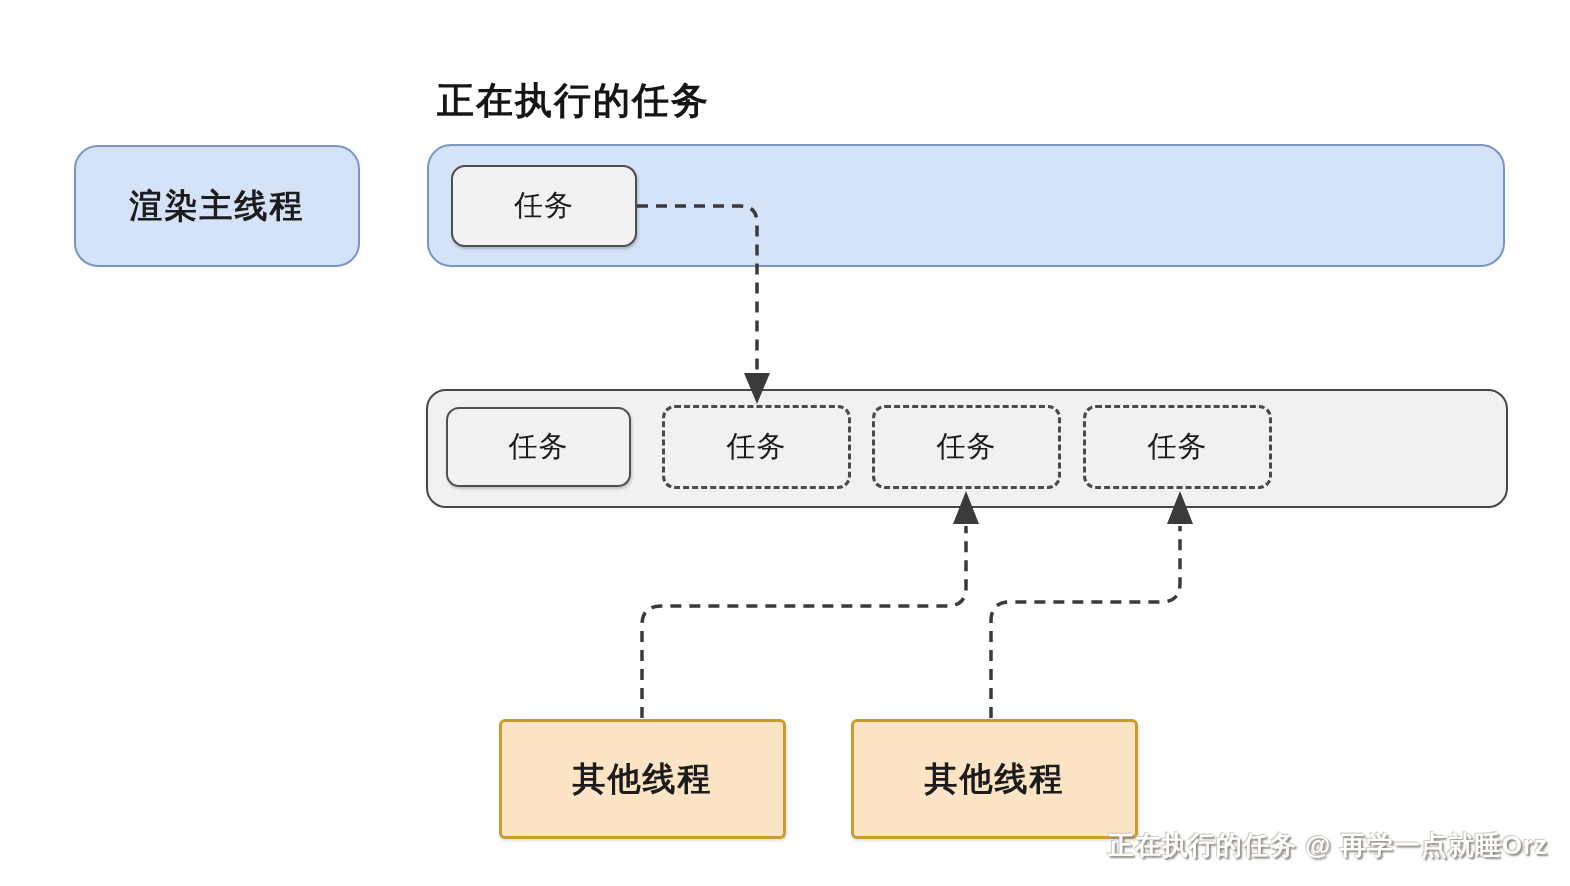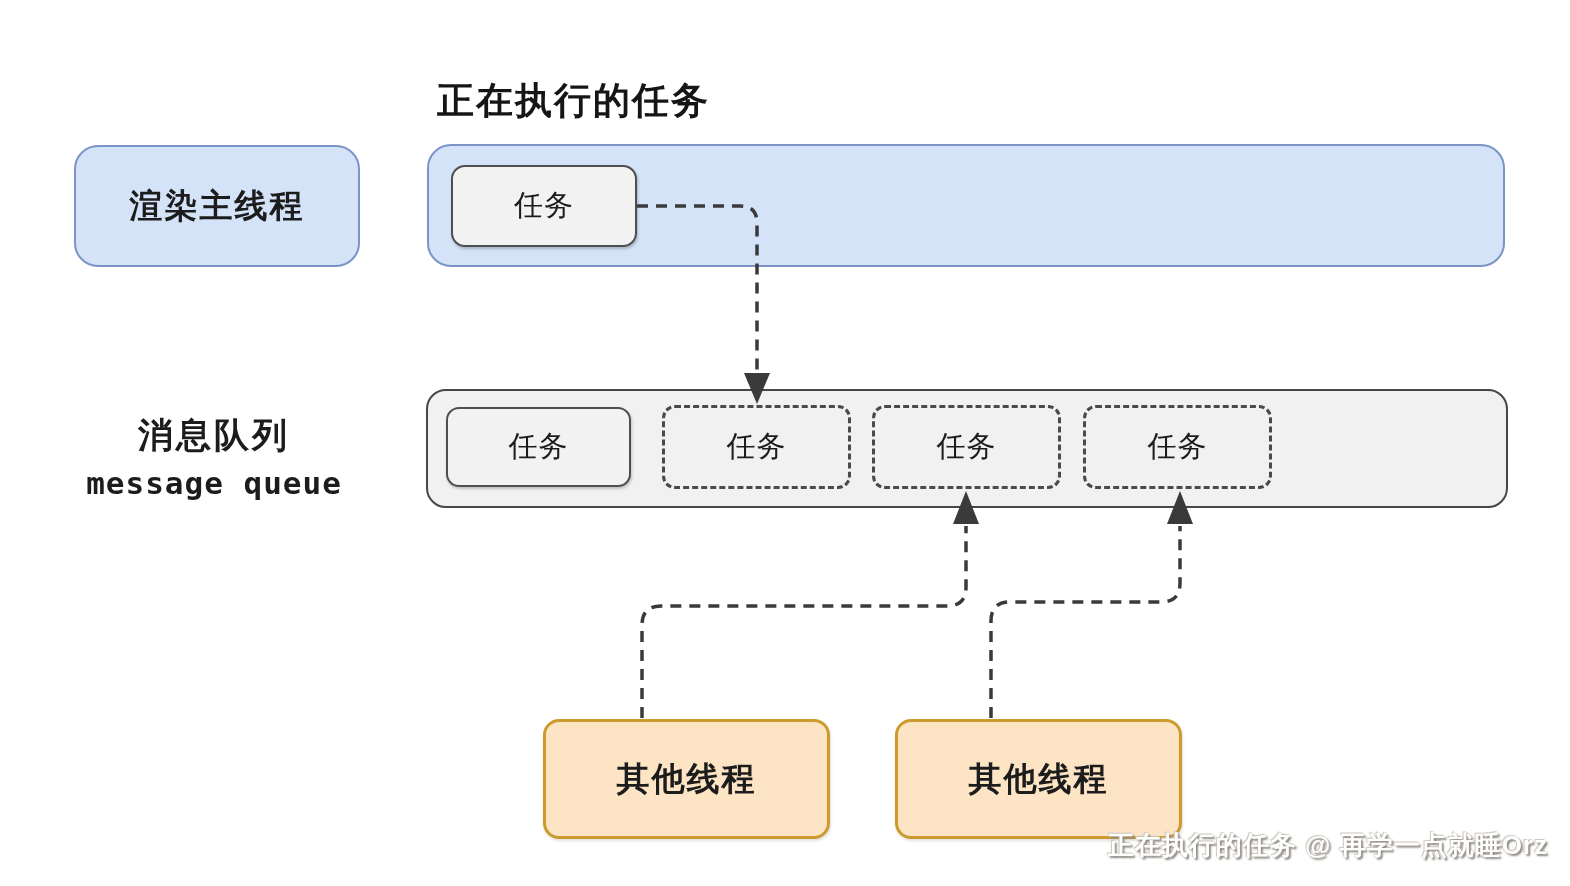--- a/index.html
+++ b/index.html
@@ -67,25 +67,24 @@
     background:#f2f2f2;border:2.5px solid #4f4f4f;
     box-shadow:1px 2px 3px rgba(0,0,0,0.20);
   }
   .queue-task.dashed{border:3px dashed #4a4a4a;background:transparent;}
   .qt1{left:662px;} .qt2{left:872px;} .qt3{left:1083px;}
 
   .orange-box{
     top:719px;width:287px;height:120px;
     background:#fce4c5;
     border:3px solid #cd9a2d;
-    border-radius:16px;
+    border-radius:6px;
     display:flex;align-items:center;justify-content:center;
     font-size:33px;font-weight:600;letter-spacing:2px;
     box-shadow:1px 2px 3px rgba(0,0,0,0.12);
-    margin-left:44px;
   }
   .ob1{left:499px;} .ob2{left:851px;}
 
   .connector-layer{left:0;top:0;width:1570px;height:886px;pointer-events:none;}
 
   .watermark{
     right:22px;top:828px;
     font-size:26px;font-weight:700;letter-spacing:1px;
     color:#ffffff;
     text-shadow:0 0 1px #b5b0a8, 2px 2px 2px #8d8880, -1px -1px 1px #cfcac2;
@@ -99,24 +98,20 @@
   <div class="abs diagram-title">正在执行的任务</div>
 
   <div class="abs blue-box main-thread-box">
     <span class="lbl">渲染主线程</span>
   </div>
 
   <div class="abs blue-box thread-bar"></div>
 
   <div class="abs task-box exec-task">任务</div>
 
-  <div class="abs queue-label">
-    <div class="zh">消息队列</div>
-    <div class="en">message queue</div>
-  </div>
 
   <div class="abs queue-box"></div>
 
   <div class="abs queue-task solid">任务</div>
   <div class="abs queue-task dashed qt1">任务</div>
   <div class="abs queue-task dashed qt2">任务</div>
   <div class="abs queue-task dashed qt3">任务</div>
 
   <div class="abs orange-box ob1">其他线程</div>
   <div class="abs orange-box ob2">其他线程</div>

